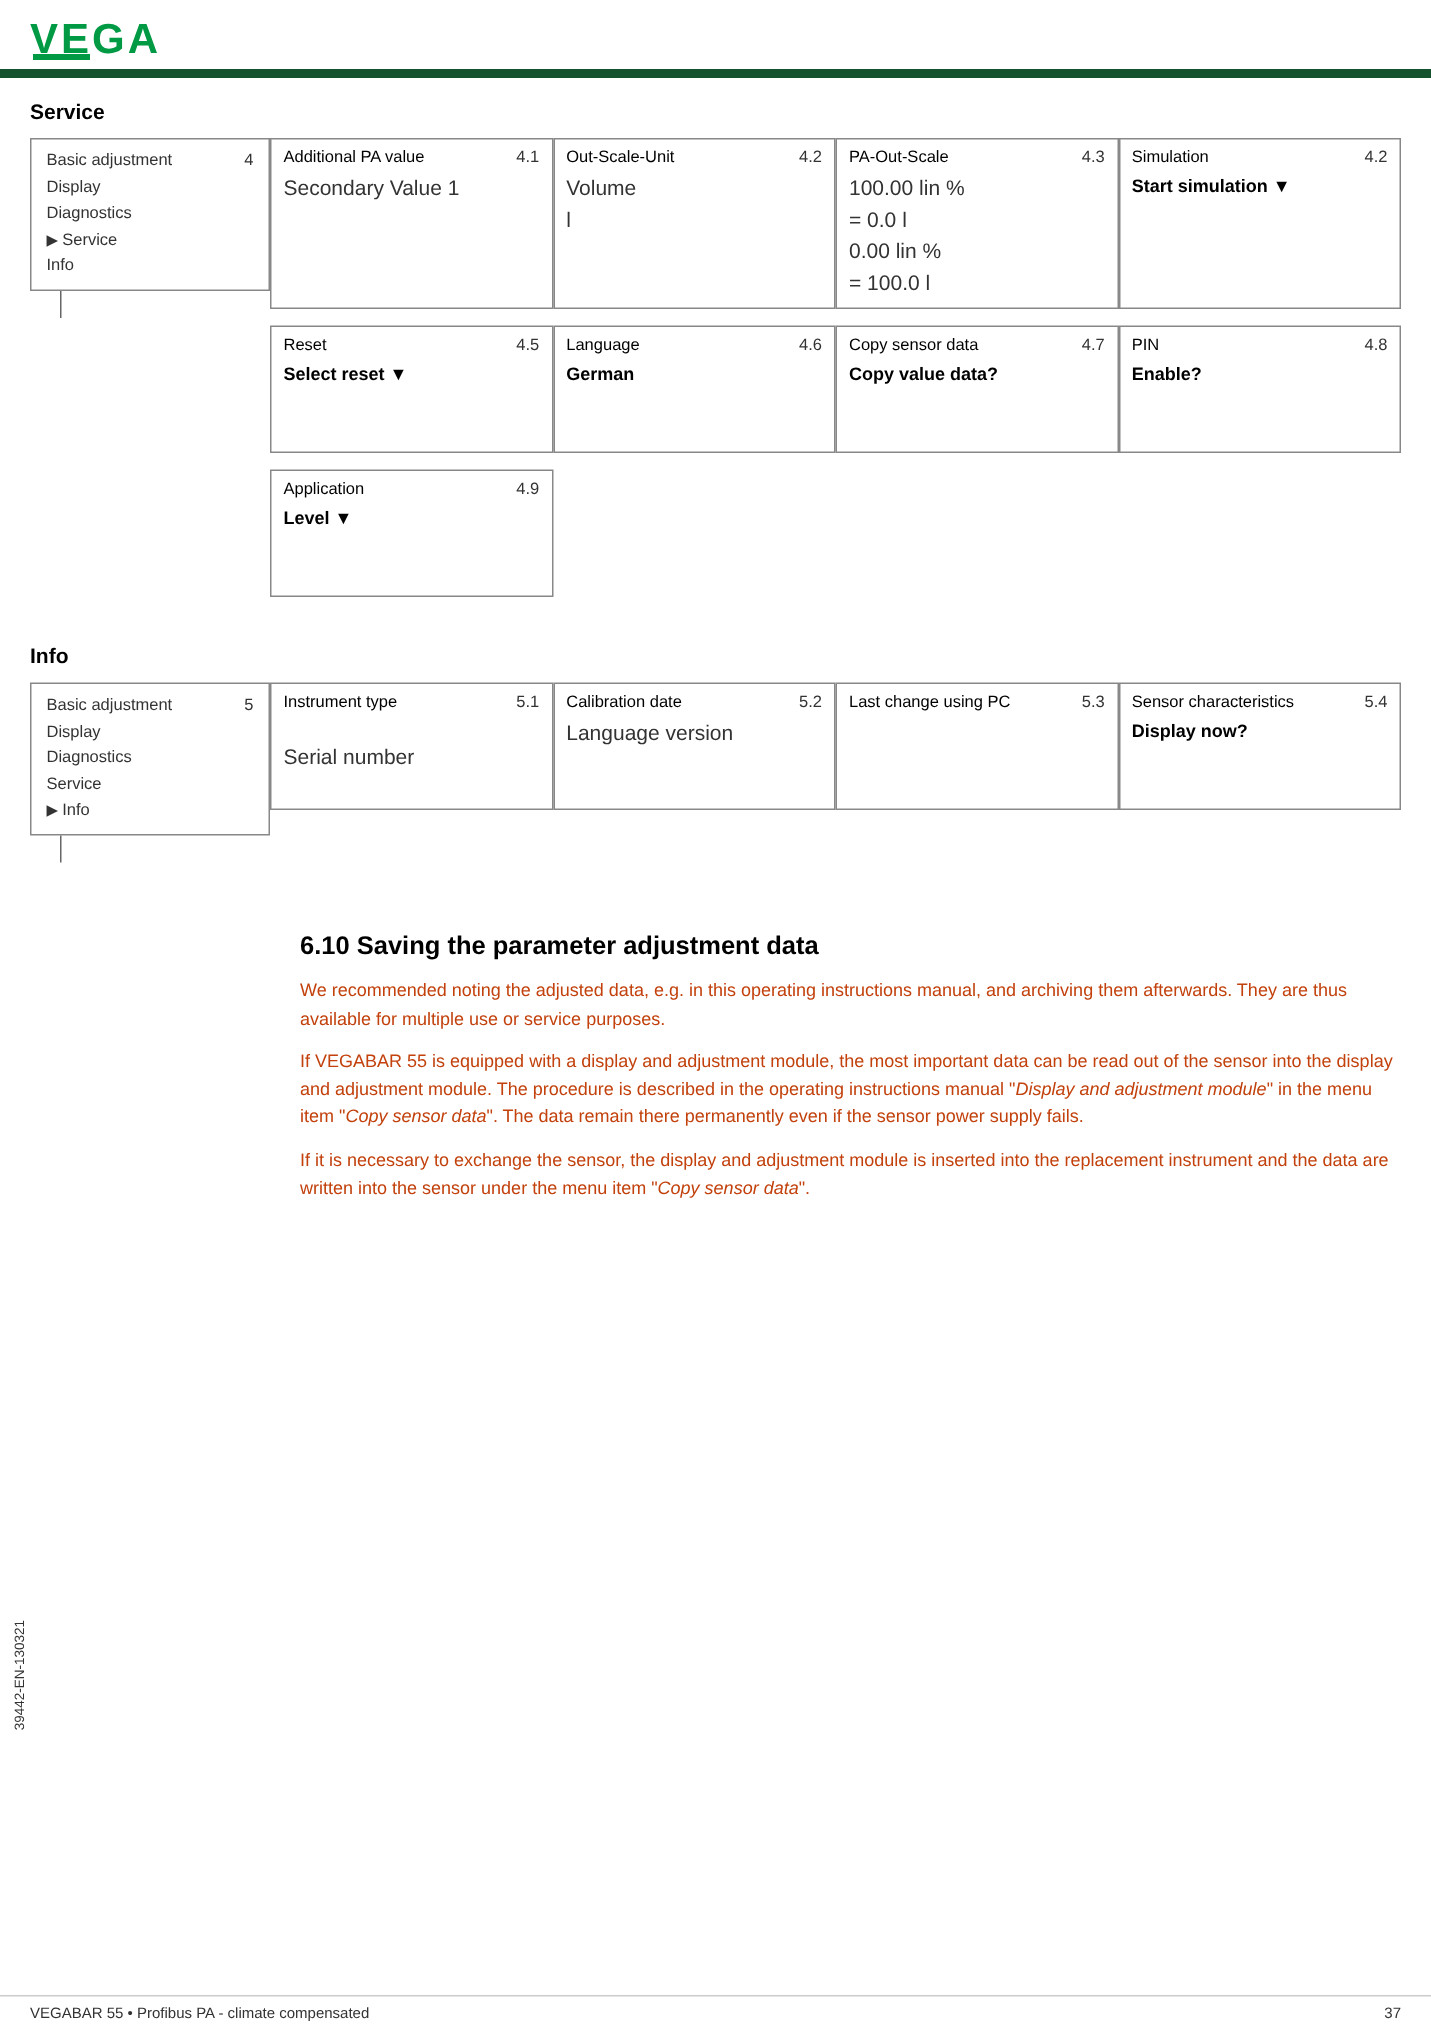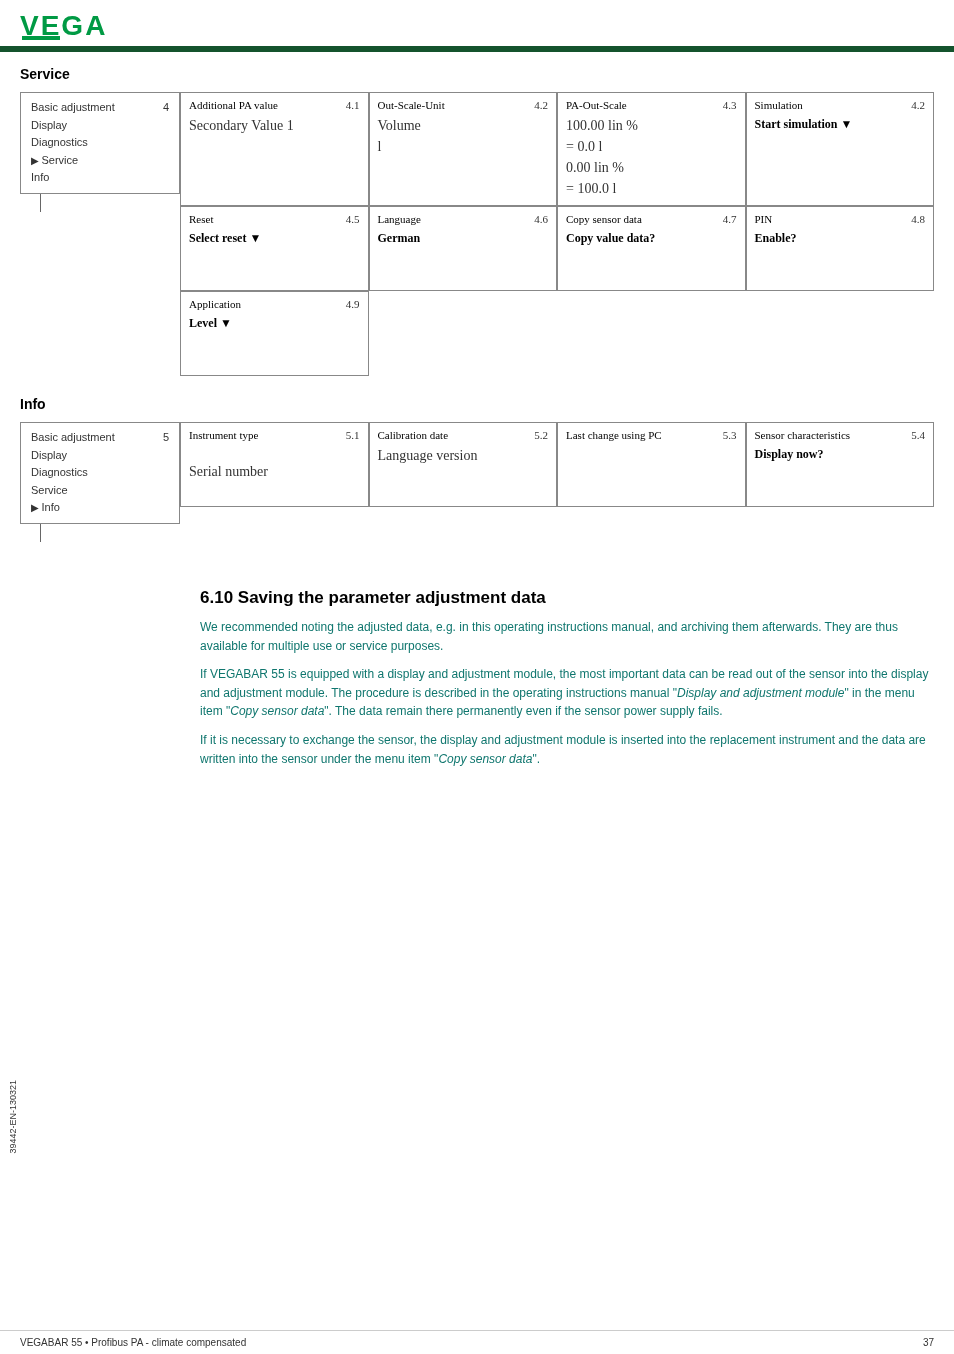--- a/index.html
+++ b/index.html
@@ -70,22 +70,21 @@
     }
     .menu-box .menu-number {
       float: right;
       font-size: 11px;
     }
 
     
     .cards-row {
       display: flex;
       gap: 0;
-      margin-bottom: 0;
-      font-family: Liberation Serif, serif;
+      margin-bottom: 11px;
     }
 
     .card {
       border: 1px solid #888;
       flex: 1;
       padding: 6px 8px;
       min-height: 85px;
       position: relative;
       font-size: 11px;
     }
@@ -131,21 +130,21 @@
     }
     .text-section h2 {
       font-size: 17px;
       font-weight: bold;
       margin-bottom: 10px;
     }
     .text-section p {
       font-size: 12px;
       line-height: 1.55;
       margin-bottom: 10px;
-      color: #0f766e;
+      color: #c2410c;
     }
     .text-section p em {
       font-style: italic;
     }
 
     
     .footer {
       border-top: 1px solid #ccc;
       padding: 6px 20px;
       display: flex;

